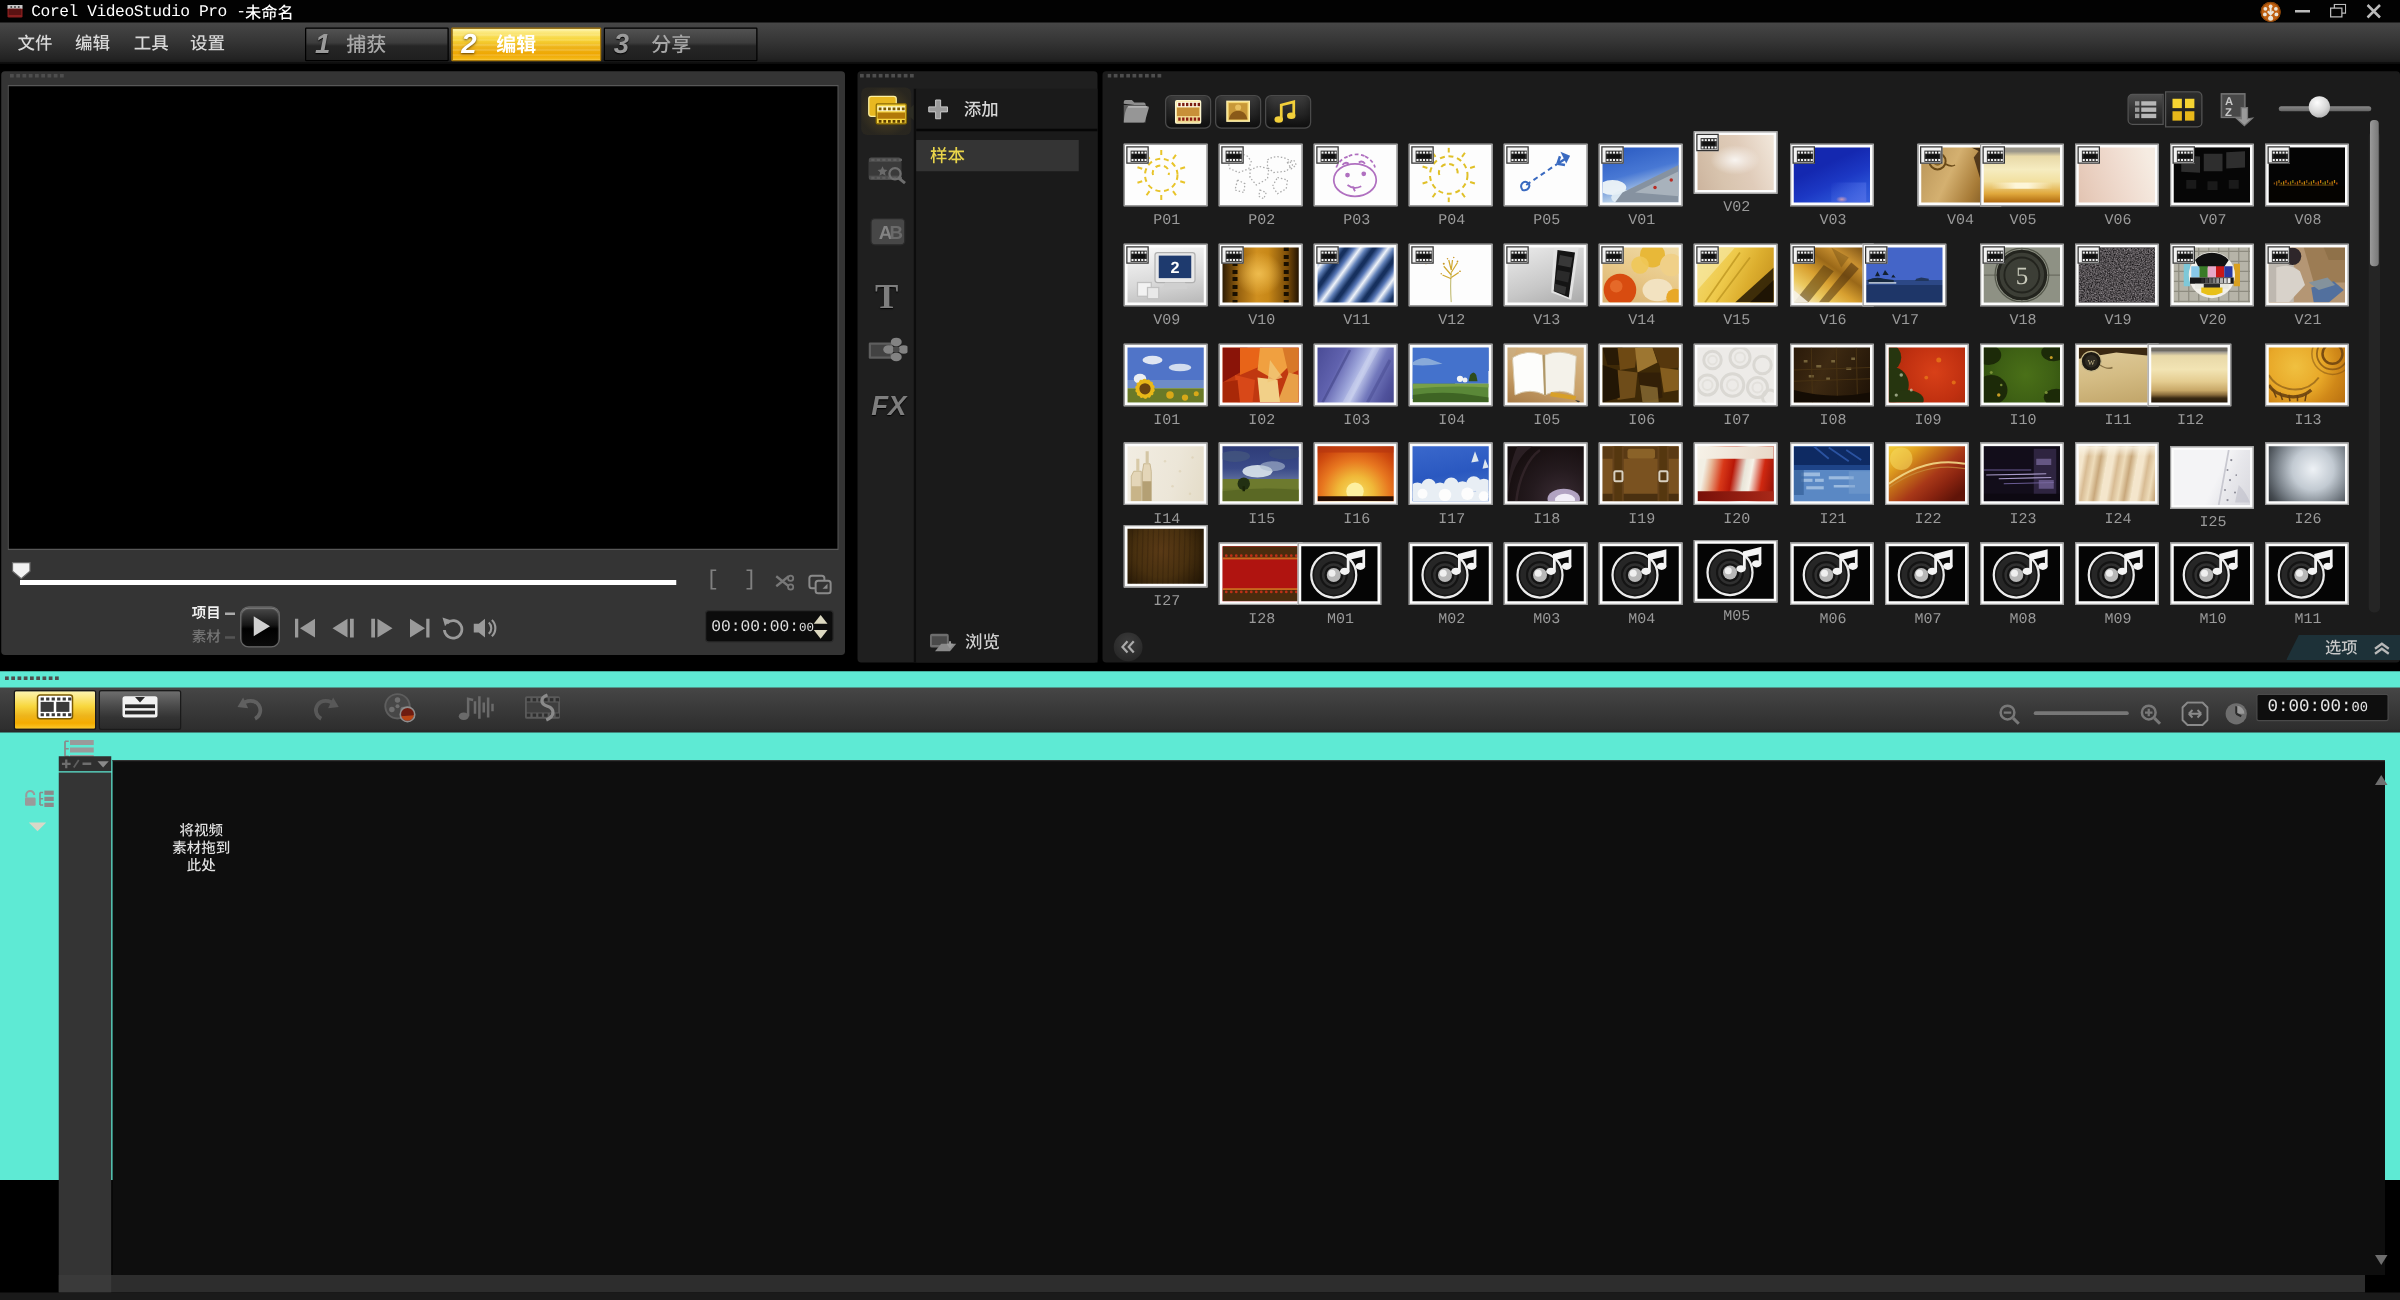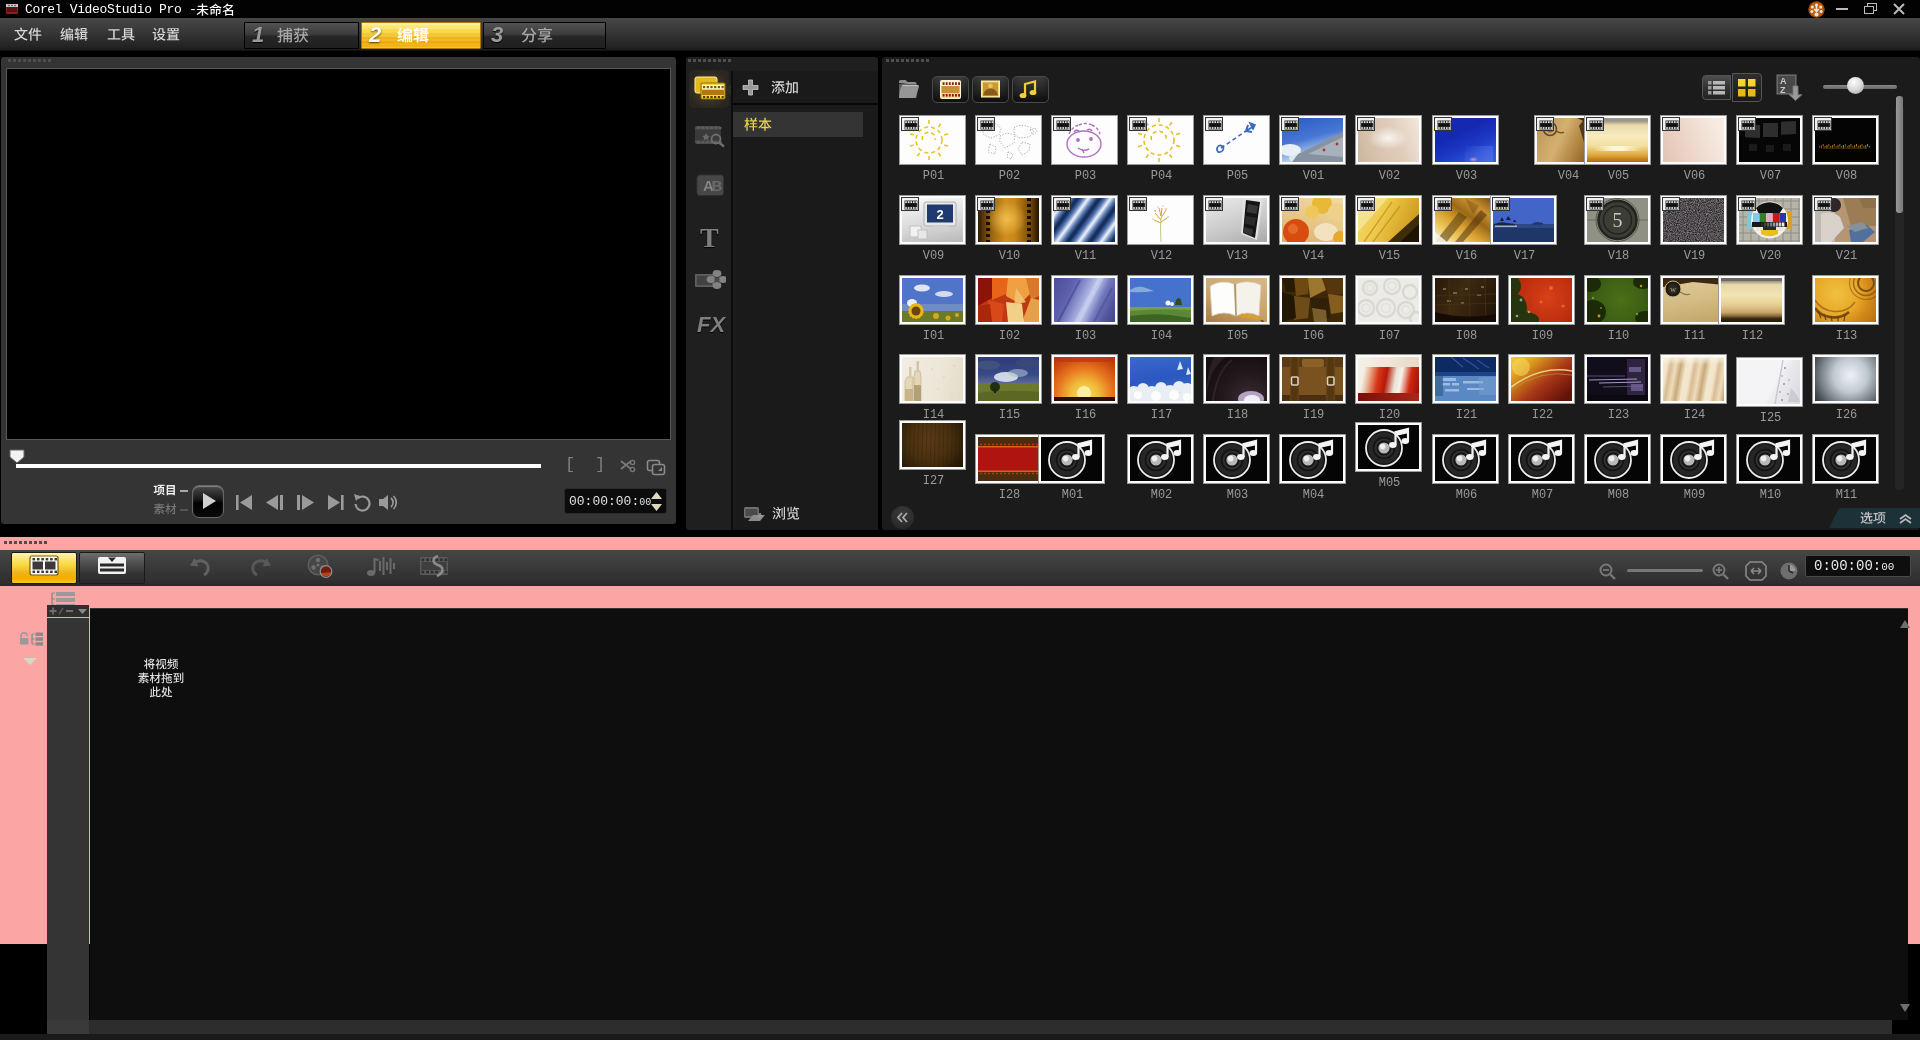--- a/index.html
+++ b/index.html
@@ -20,21 +20,21 @@
 #preview{position:absolute;left:1px;top:57px;width:675px;height:467px;background:#343434;border-radius:3px}
 #vid{position:absolute;left:5px;top:11px;width:665px;height:372px;background:#000;border:1px solid #585858}
 #library{position:absolute;left:686px;top:57px;width:192px;height:473px;background:#1f1f1f;border-radius:3px}
 #gallery{position:absolute;left:882px;top:57px;width:1038px;height:473px;background:#1b1b1b;border-radius:3px}
 
 .th{position:absolute;width:67px;height:50px;background:#fdfdfd;border:1px solid #9b9b9b;padding:2px}
 .im{width:61px;height:44px;position:relative;overflow:hidden}
 .lbl{position:absolute;left:-8px;top:53px;width:83px;text-align:center;color:#9a9a9a;font-size:12px;font-family:"Liberation Mono",monospace}
 .badge{position:absolute;left:1px;top:1px;width:18px;height:14px;background:#f2f2f2;border:1px solid #333}
 
-#timeline{position:absolute;left:0;top:537px;width:1920px;height:407px;background:#fca5a5}
+#timeline{position:absolute;left:0;top:537px;width:1920px;height:407px;background:#5eead4}
 #tltools{position:absolute;left:0;top:13px;width:1920px;height:36px;background:linear-gradient(#464646,#3a3a3a 45%,#2e2e2e 92%,#262626)}
 .tlbtn{position:absolute;top:2px;height:32px;width:66px;border:1px solid #1a1a1a;border-radius:2px}
 #trackhead{position:absolute;left:47px;top:68px;width:42px;height:12px;background:#2f2f2f}
 #trackcol{position:absolute;left:47px;top:81px;width:42px;height:402px;background:#343434}
 #trackarea{position:absolute;left:90px;top:71px;width:1818px;height:412px;background:#0e0e0e;border-top:1px solid #333}
 #hstrip{position:absolute;left:47px;top:483px;width:1845px;height:14px;background:#2d2d2d}
 </style></head><body>
 
 <div id="titlebar">
 <svg class="abs" style="left:5px;top:2px" width="14" height="14">
@@ -572,21 +572,21 @@
             <rect x="8.4" y="9.2" width="1.6" height="1.6"></rect>
             <rect x="11.0" y="3.3" width="1.6" height="1.6"></rect>
             <rect x="11.0" y="9.2" width="1.6" height="1.6"></rect>
             <rect x="13.600000000000001" y="3.3" width="1.6" height="1.6"></rect>
             <rect x="13.600000000000001" y="9.2" width="1.6" height="1.6"></rect>
           </g>
           <rect x="4" y="5.5" width="10" height="3" fill="#111"></rect>
         </svg></div>
       <div class="lbl">V01</div>
     </div>
-<div class="th" style="left:473px;top:58px">
+<div class="th" style="left:473px;top:48px">
       <div class="im" style="background:linear-gradient(250deg,#f2e8dc,#e0ccba 40%,#d8c4ae 70%,#ccb49e)">
         <div style="position:absolute;left:10px;top:8px;width:40px;height:24px;background:radial-gradient(ellipse,rgba(255,255,255,0.8),rgba(255,255,255,0) 70%)"></div>
       </div>
       <div class="badge"><svg width="18" height="14">
           <rect x="2.5" y="2.5" width="13" height="9" fill="#2a2a2a"></rect>
           <g fill="#f2f2f2">
             <rect x="3.2" y="3.3" width="1.6" height="1.6"></rect>
             <rect x="3.2" y="9.2" width="1.6" height="1.6"></rect>
             <rect x="5.800000000000001" y="3.3" width="1.6" height="1.6"></rect>
             <rect x="5.800000000000001" y="9.2" width="1.6" height="1.6"></rect>
@@ -1715,21 +1715,21 @@
           <circle cx="26" cy="23" r="5.6" fill="#b8b8b8"></circle>
           <circle cx="24.6" cy="21.6" r="2.8" fill="#efefef"></circle>
           <path d="M37.5 20V7l12.5-3.2V16" stroke="#f4f4f4" stroke-width="2.2" fill="none"></path>
           <path d="M37.5 7l12.5-3.2v4.4L37.5 11z" fill="#f4f4f4"></path>
           <ellipse cx="34.8" cy="20" rx="3.8" ry="2.9" fill="#f4f4f4"></ellipse>
           <ellipse cx="47.3" cy="16" rx="3.8" ry="2.9" fill="#f4f4f4"></ellipse>
         </svg>
       </div>
       <div class="lbl">M04</div>
     </div>
-<div class="th" style="left:473px;top:365px">
+<div class="th" style="left:473px;top:375px">
       <div class="im" style="background:#050505">
         <svg width="61" height="44" style="position:absolute;left:0;top:0">
           <circle cx="26" cy="23" r="18" fill="#141414" stroke="#ececec" stroke-width="1.8"></circle>
           <circle cx="26" cy="23" r="13.5" fill="none" stroke="#262626" stroke-width="4.5"></circle>
           <circle cx="26" cy="23" r="8.5" fill="none" stroke="#303030" stroke-width="2"></circle>
           <circle cx="26" cy="23" r="5.6" fill="#b8b8b8"></circle>
           <circle cx="24.6" cy="21.6" r="2.8" fill="#efefef"></circle>
           <path d="M37.5 20V7l12.5-3.2V16" stroke="#f4f4f4" stroke-width="2.2" fill="none"></path>
           <path d="M37.5 7l12.5-3.2v4.4L37.5 11z" fill="#f4f4f4"></path>
           <ellipse cx="34.8" cy="20" rx="3.8" ry="2.9" fill="#f4f4f4"></ellipse>

